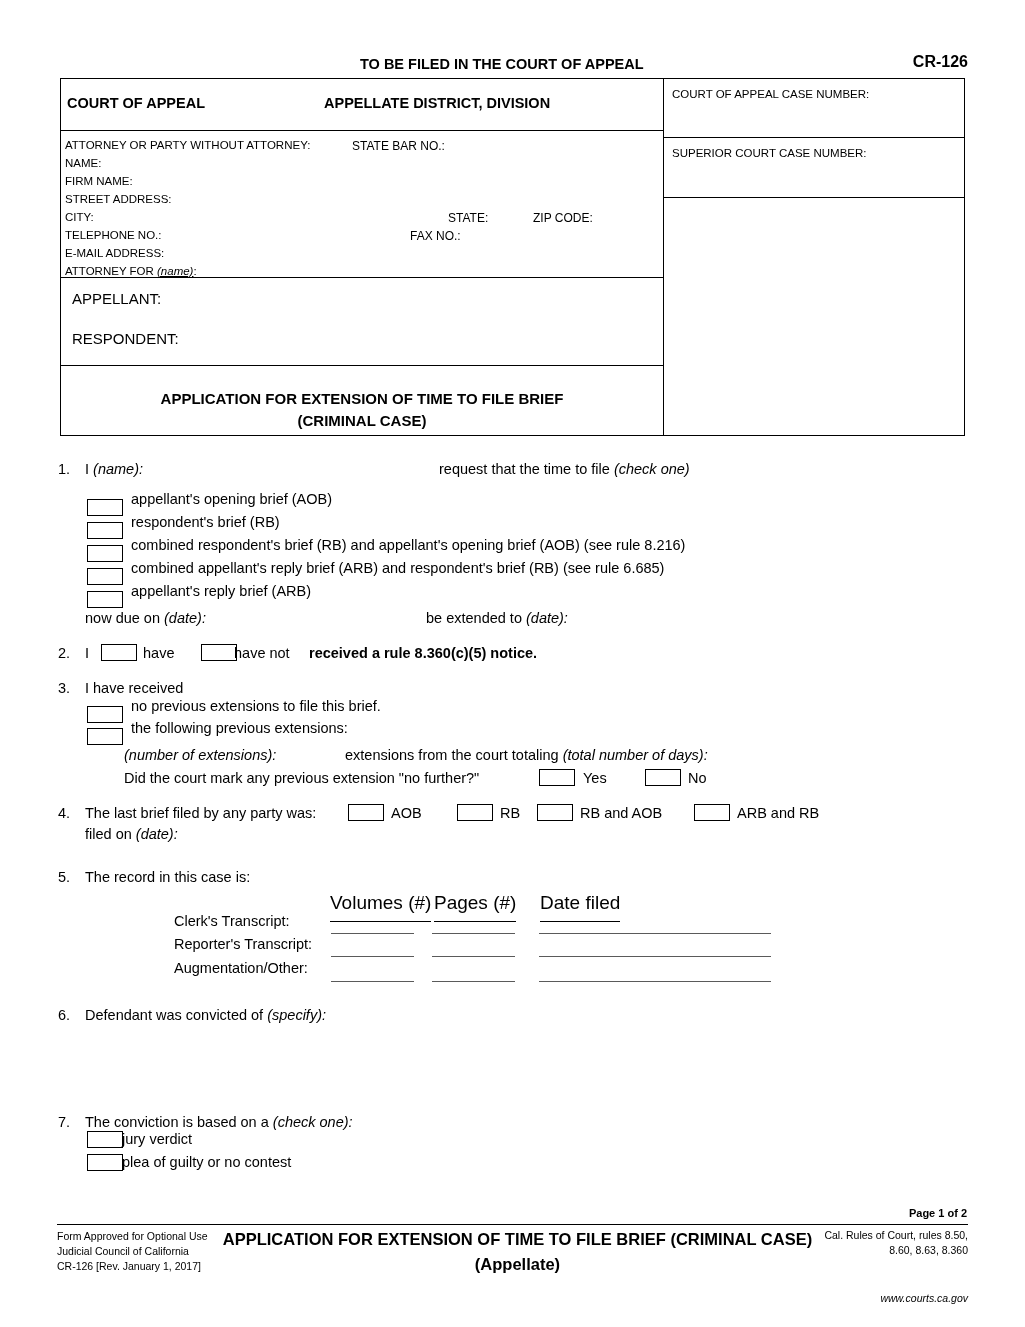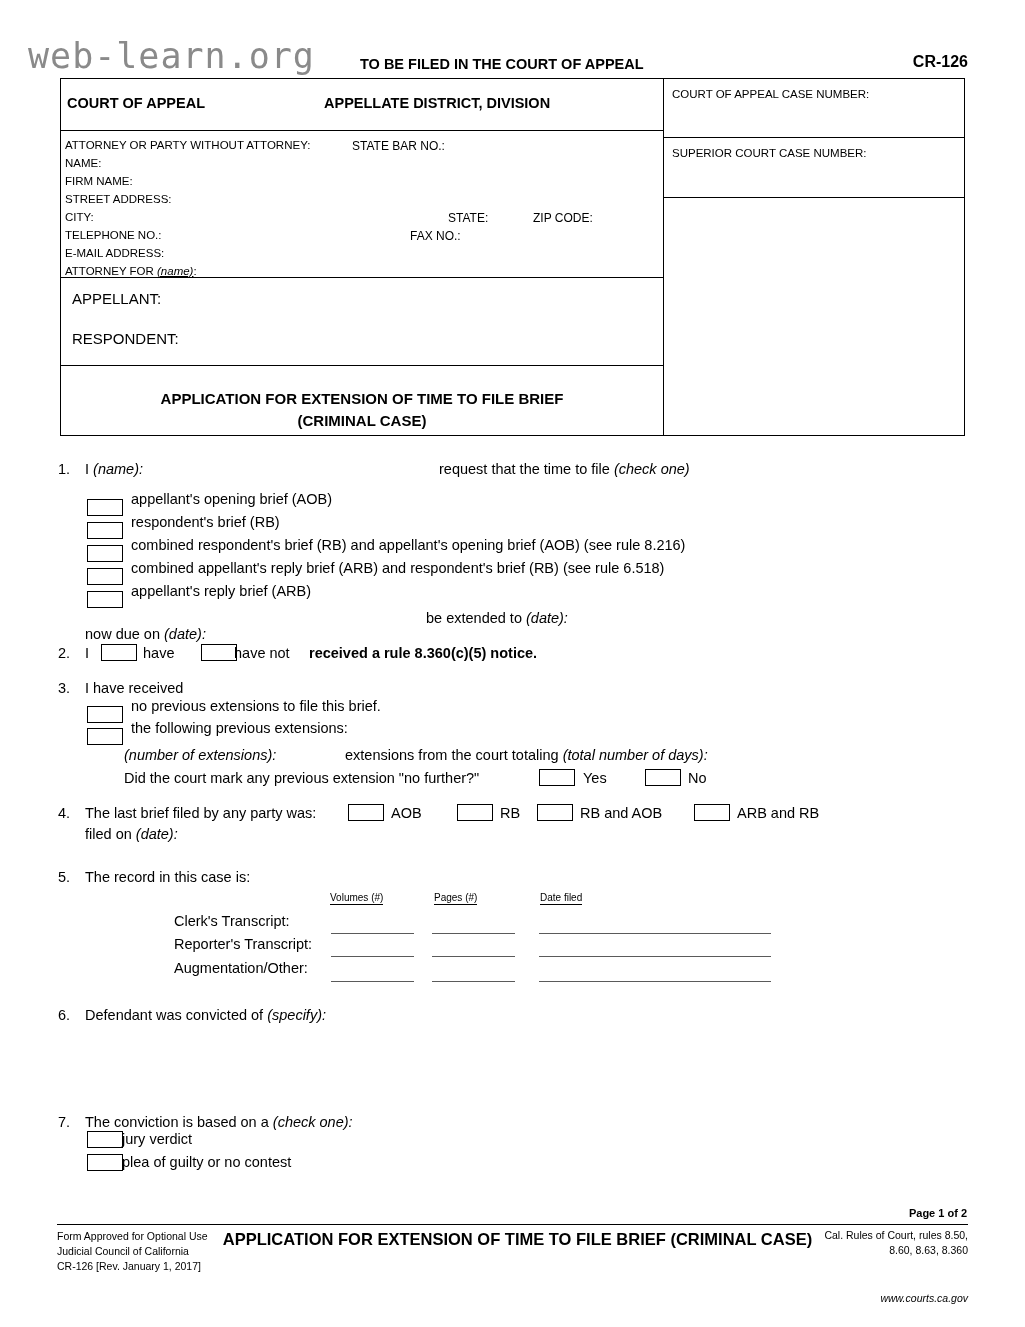--- a/index.html
+++ b/index.html
@@ -206,24 +206,24 @@
     border: 1.4px solid #000;
     background: #fff;
   }
   .uline {
     position: absolute;
     height: 0;
     border-bottom: 1.3px solid #5a5a5a;
   }
   .colhead {
     position: absolute;
-    font-size: 10px;
+    font-size: 19px;
     white-space: nowrap;
     border-bottom: 1.3px solid #000;
-    padding-bottom: 1px;
+    padding-bottom: 7px;
   }
 
   
   .pagenum {
     position: absolute;
     right: 58px;
     top: 1207px;
     font-size: 11px;
     font-weight: bold;
     white-space: nowrap;
@@ -266,21 +266,20 @@
   .foot-right .url {
     font-style: italic;
     margin-top: 33px;
   }
 </style>
 </head>
 <body>
 
 <div id="page">
 
-  <div class="watermark">web-learn.org</div>
 
   <div class="top-bar">
     <div class="tb-left">TO BE FILED IN THE COURT OF APPEAL</div>
     <div class="tb-right">CR-126</div>
   </div>
 
   <div class="caption">
 
     <div class="cap-left">
 
@@ -337,26 +336,26 @@
   <div class="cbox" style="left:87px; top:499px;"></div>
   <span class="txt" style="left:131px; top:491px;">appellant's opening brief (AOB)</span>
 
   <div class="cbox" style="left:87px; top:522px;"></div>
   <span class="txt" style="left:131px; top:514px;">respondent's brief (RB)</span>
 
   <div class="cbox" style="left:87px; top:545px;"></div>
   <span class="txt" style="left:131px; top:537px;">combined respondent's brief (RB) and appellant's opening brief (AOB) (see rule 8.216)</span>
 
   <div class="cbox" style="left:87px; top:568px;"></div>
-  <span class="txt" style="left:131px; top:560px;">combined appellant's reply brief (ARB) and respondent's brief (RB) (see rule 6.518)</span>
+  <span class="txt" style="left:131px; top:560px;">combined appellant's reply brief (ARB) and respondent's brief (RB) (see rule 6.685)</span>
 
   <div class="cbox" style="left:87px; top:591px;"></div>
   <span class="txt" style="left:131px; top:583px;">appellant's reply brief (ARB)</span>
 
-  <span class="txt" style="left:85px; top:626px;text-align:center;">now due on <em>(date):</em></span>
+  <span class="txt" style="left:85px; top:610px;text-align:center;">now due on <em>(date):</em></span>
   <span class="txt" style="left:426px; top:610px;">be extended to <em>(date):</em></span>
 
   <span class="num" style="left:58px; top:645px;">2.</span>
   <span class="txt" style="left:85px; top:645px;">I</span>
   <div class="cbox" style="left:101px; top:644px;"></div>
   <span class="txt" style="left:143px; top:645px;">have</span>
   <div class="cbox" style="left:201px; top:644px;"></div>
   <span class="txt" style="left:234px; top:645px;">have not</span>
   <span class="txt" style="left:309px; top:645px;font-weight:bold;">received a rule 8.360(c)(5) notice.</span>
 
@@ -434,20 +433,21 @@
   <div class="foot-rule"></div>
 
   <div class="foot-left">
     <div>Form Approved for Optional Use</div>
     <div>Judicial Council of California</div>
     <div>CR-126 [Rev. January 1, 2017]</div>
   </div>
 
   <div class="foot-center">
     <div>APPLICATION FOR EXTENSION OF TIME TO FILE BRIEF (CRIMINAL CASE)</div>
+    <div>(Appellate)</div>
   </div>
 
   <div class="foot-right">
     <div>Cal. Rules of Court, rules  8.50,</div>
     <div>8.60, 8.63, 8.360</div>
     <div class="url">www.courts.ca.gov</div>
   </div>
 
 </div>
 

